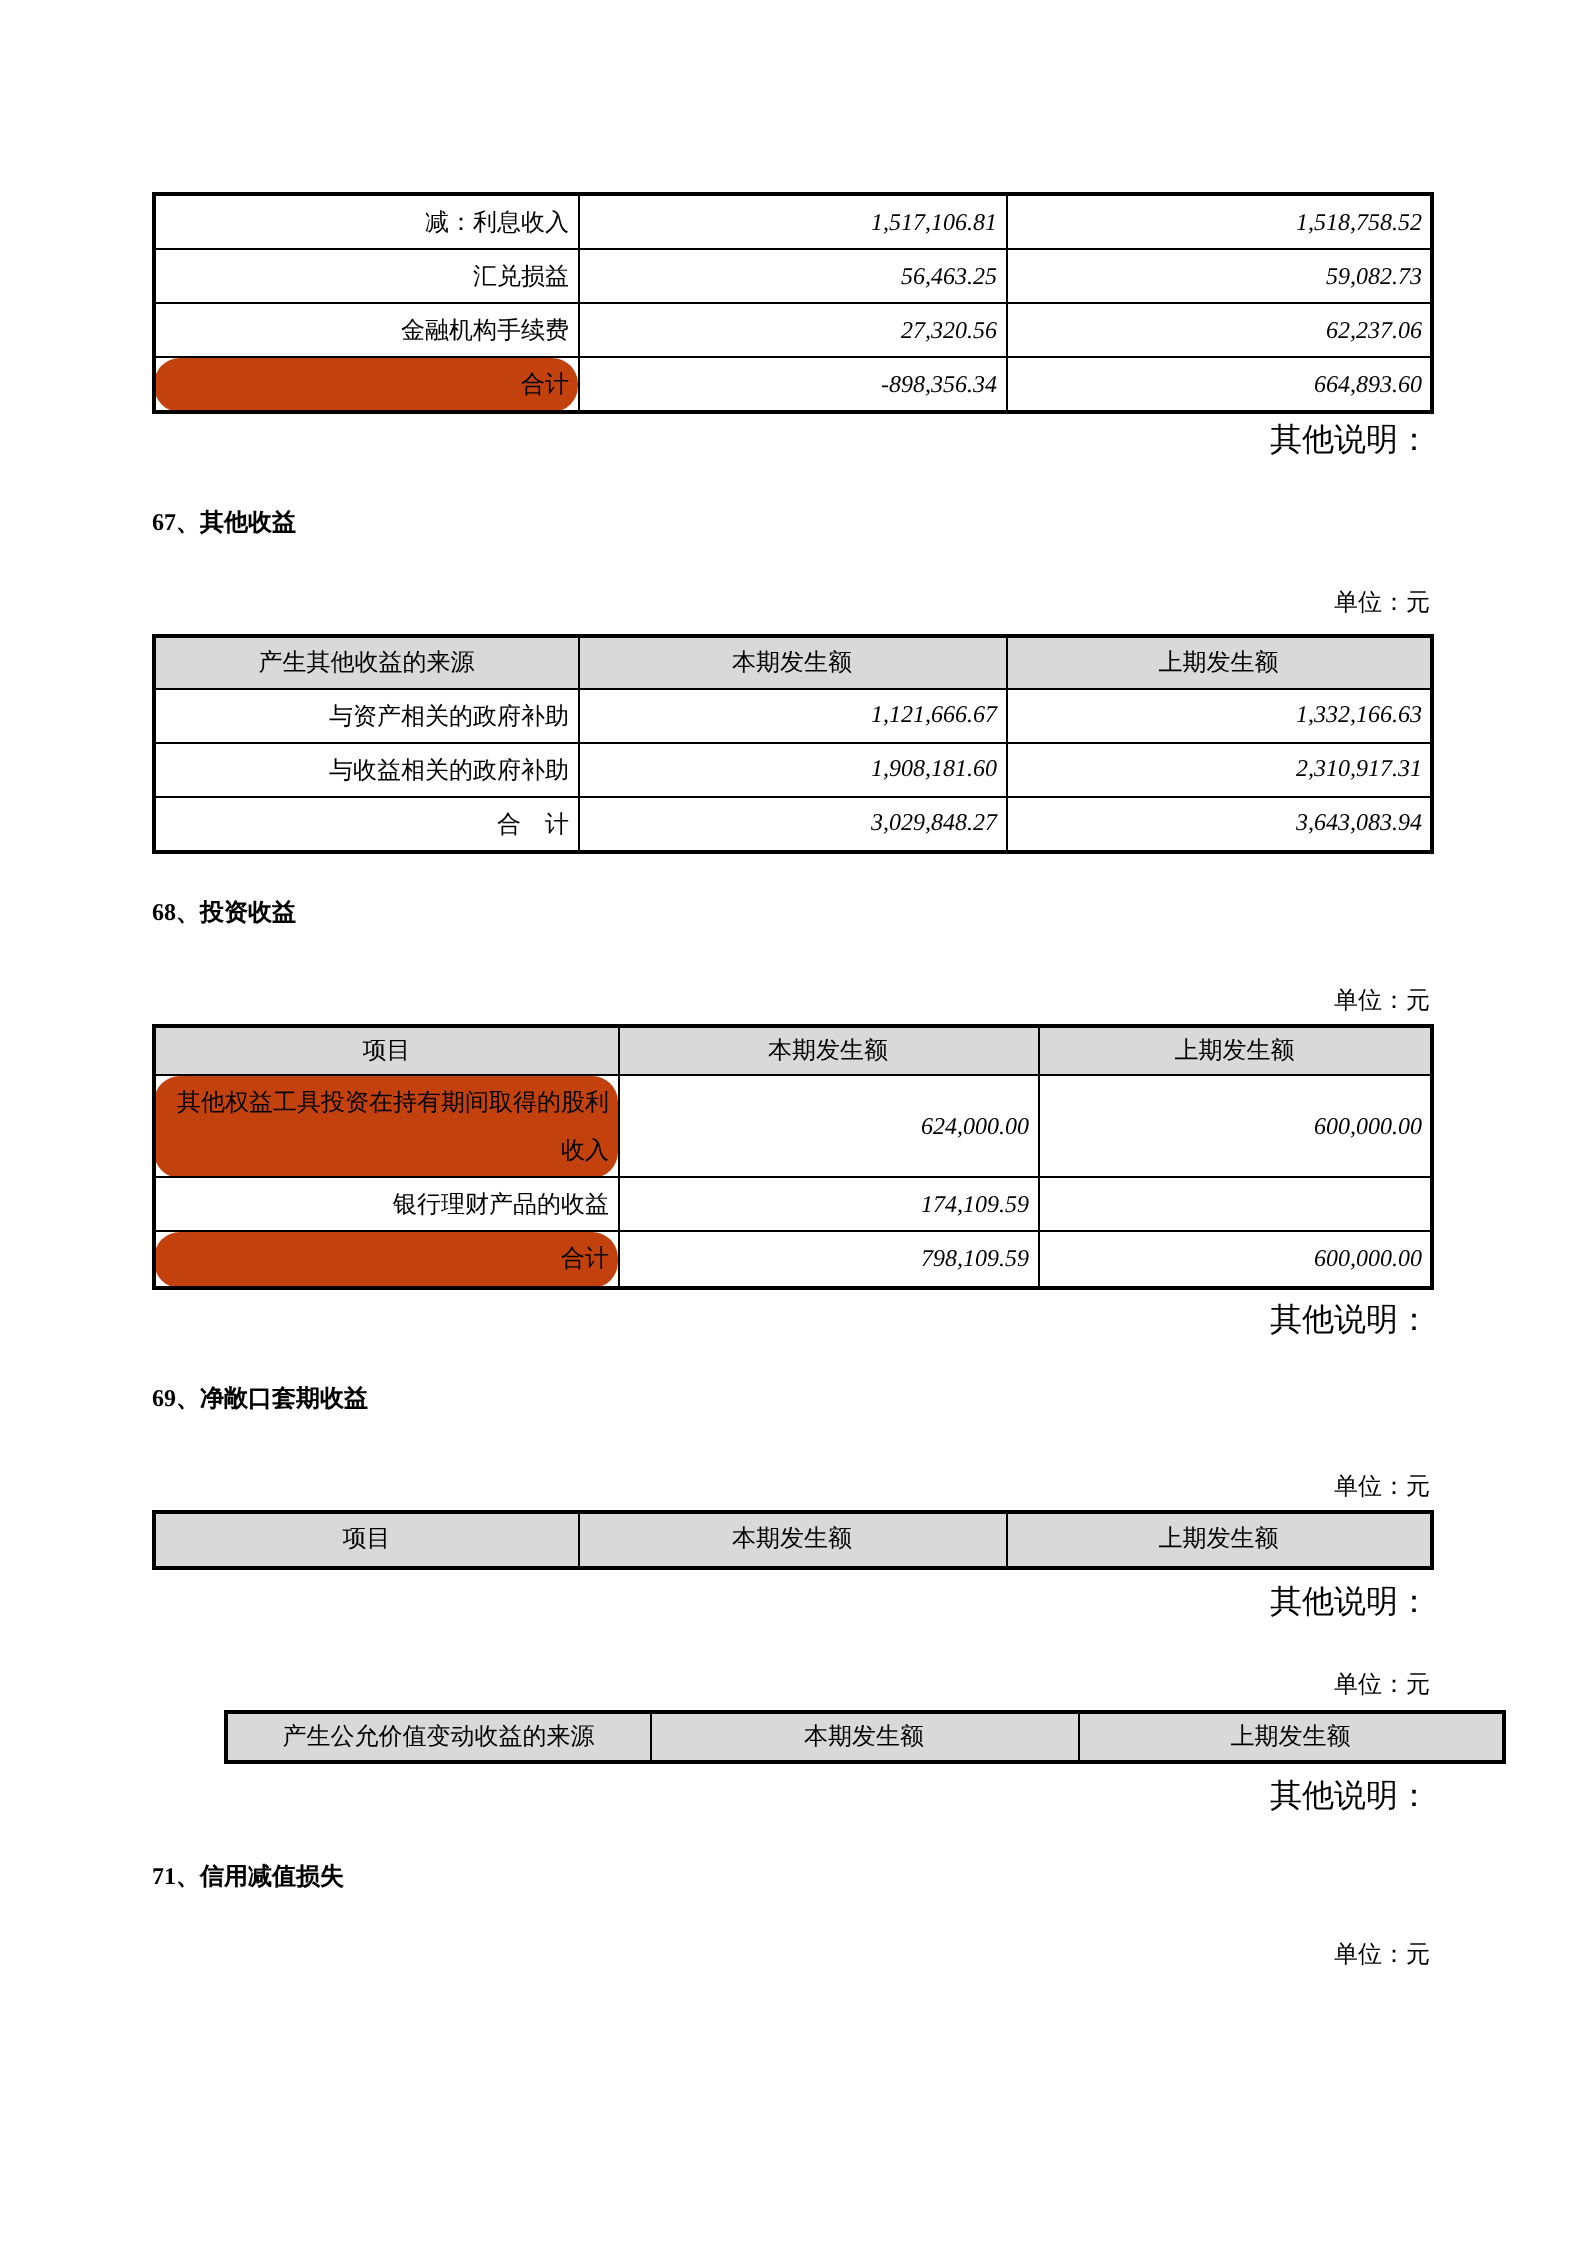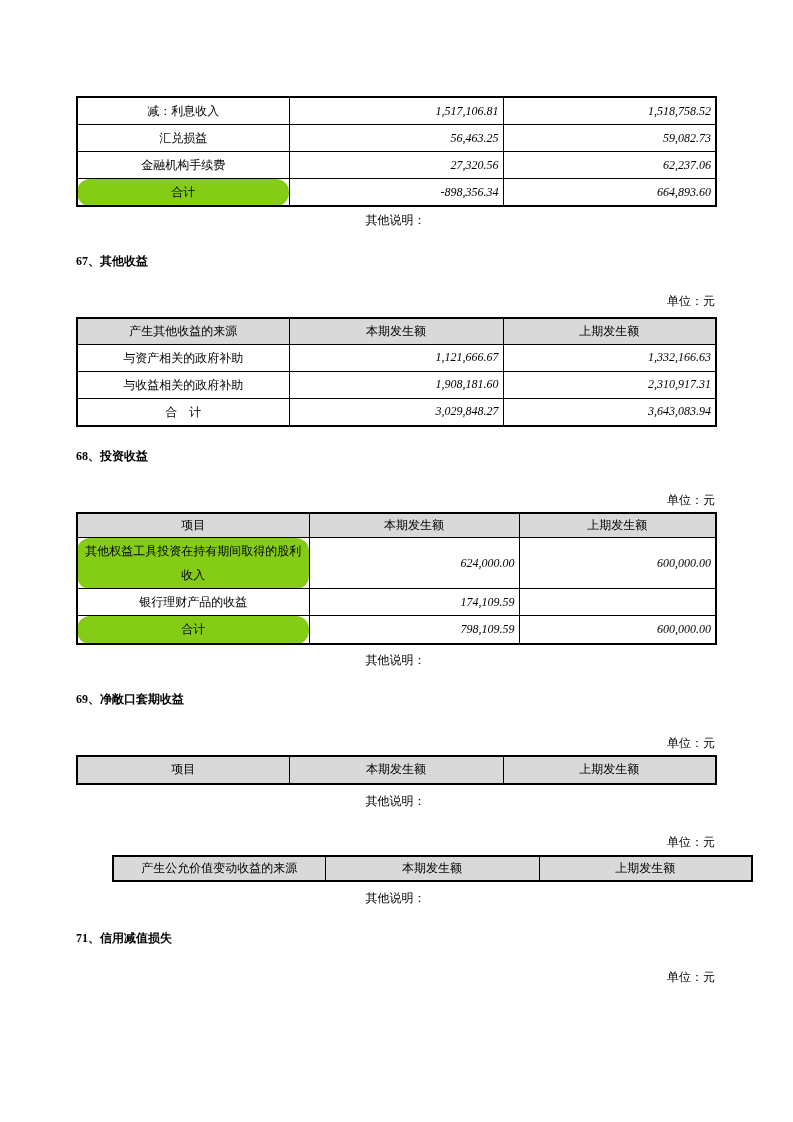--- a/index.html
+++ b/index.html
@@ -15,33 +15,33 @@
 
   table.tbl {
     border-collapse: collapse;
     table-layout: fixed;
     width: 639px;
     font-size: 12px;
     border: 2px solid #000;
   }
   .tbl td, .tbl th { border: 1px solid #000; vertical-align: middle; padding: 1px 4px; overflow: hidden; }
   .tbl th { background: #d9d9d9; font-weight: normal; text-align: center; }
-  .lbl { text-align: center; padding-left: 5px; line-height: 24px; }
+  .lbl { text-align: right; padding-left: 5px; line-height: 24px; }
   .num { text-align: right; padding-right: 4px; font-style: italic; }
   .indent { padding-left: 22px; }
-  .gray { background: #84cc16; border-radius: 13px; }
+  .gray { background: #c2410c; border-radius: 13px; }
 
   
   .cA1 { width: 212px; } .cA2 { width: 214px; } .cA3 { width: 213px; }
   
   .cB1 { width: 232px; } .cB2 { width: 210px; } .cB3 { width: 197px; }
 
   .sec-h { font-size: 12px; font-weight: bold; line-height: 17px; }
   .unit  { font-size: 12px; line-height: 15px; text-align: right; }
-  .notes { font-size: 12px; line-height: 15px; text-align: center; }
+  .notes { font-size: 16px; line-height: 15px; text-align: right; }
 
   .mt-intro  { margin-top: 96px; }
   .mt-notes1 { margin-top: 6px;  }
   .mt-h67    { margin-top: 25px; }
   .mt-u67    { margin-top: 24px; }
   .mt-t67    { margin-top: 8px;  }
   .mt-h68    { margin-top: 21px; }
   .mt-u68    { margin-top: 28px; }
   .mt-t68    { margin-top: 4px;  }
   .mt-notes2 { margin-top: 8px;  }

